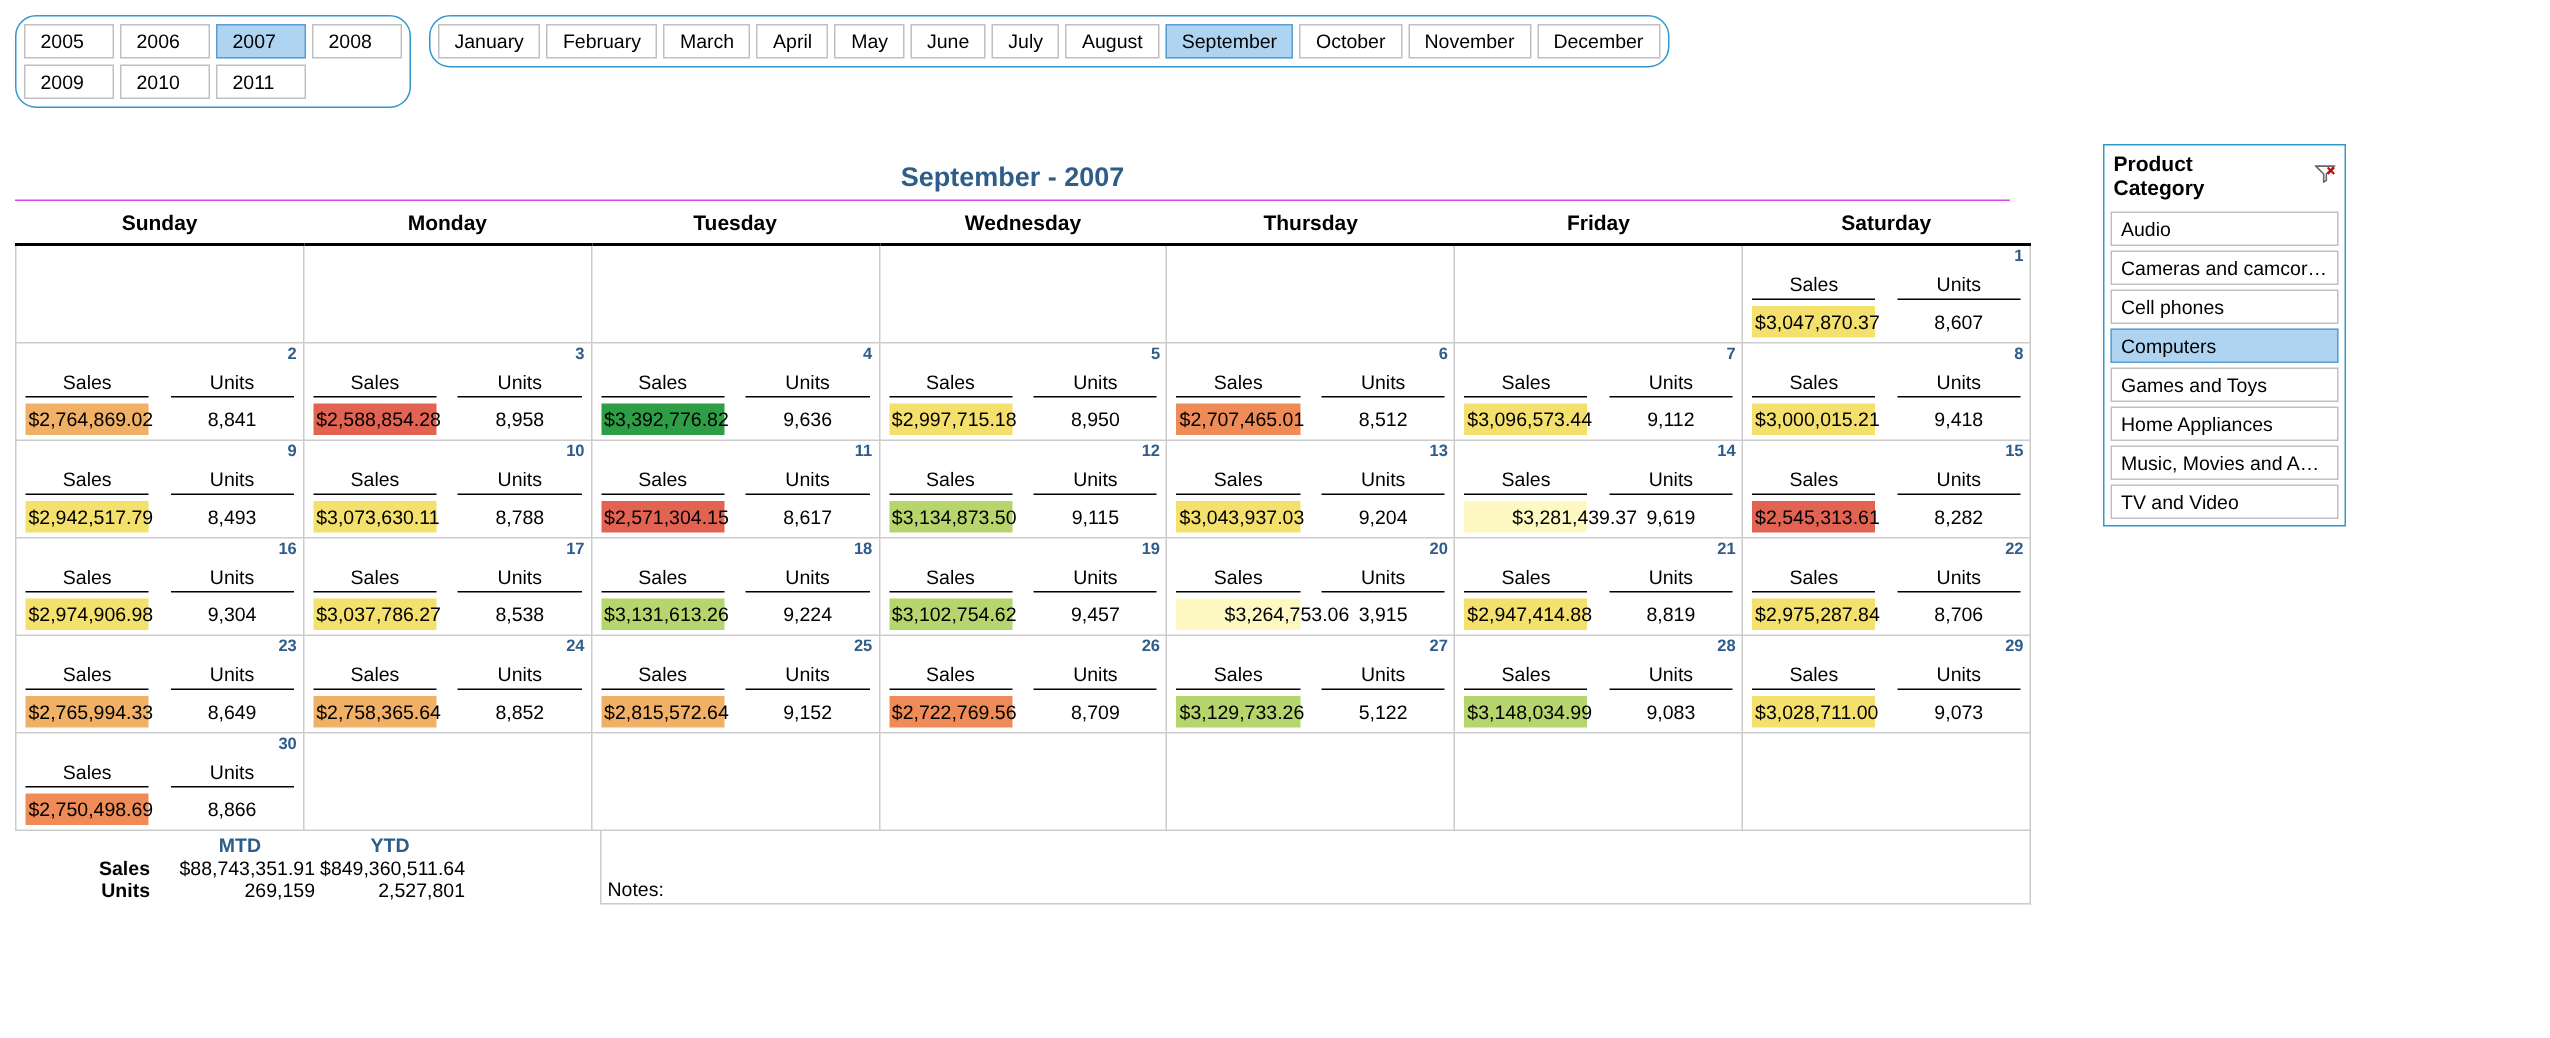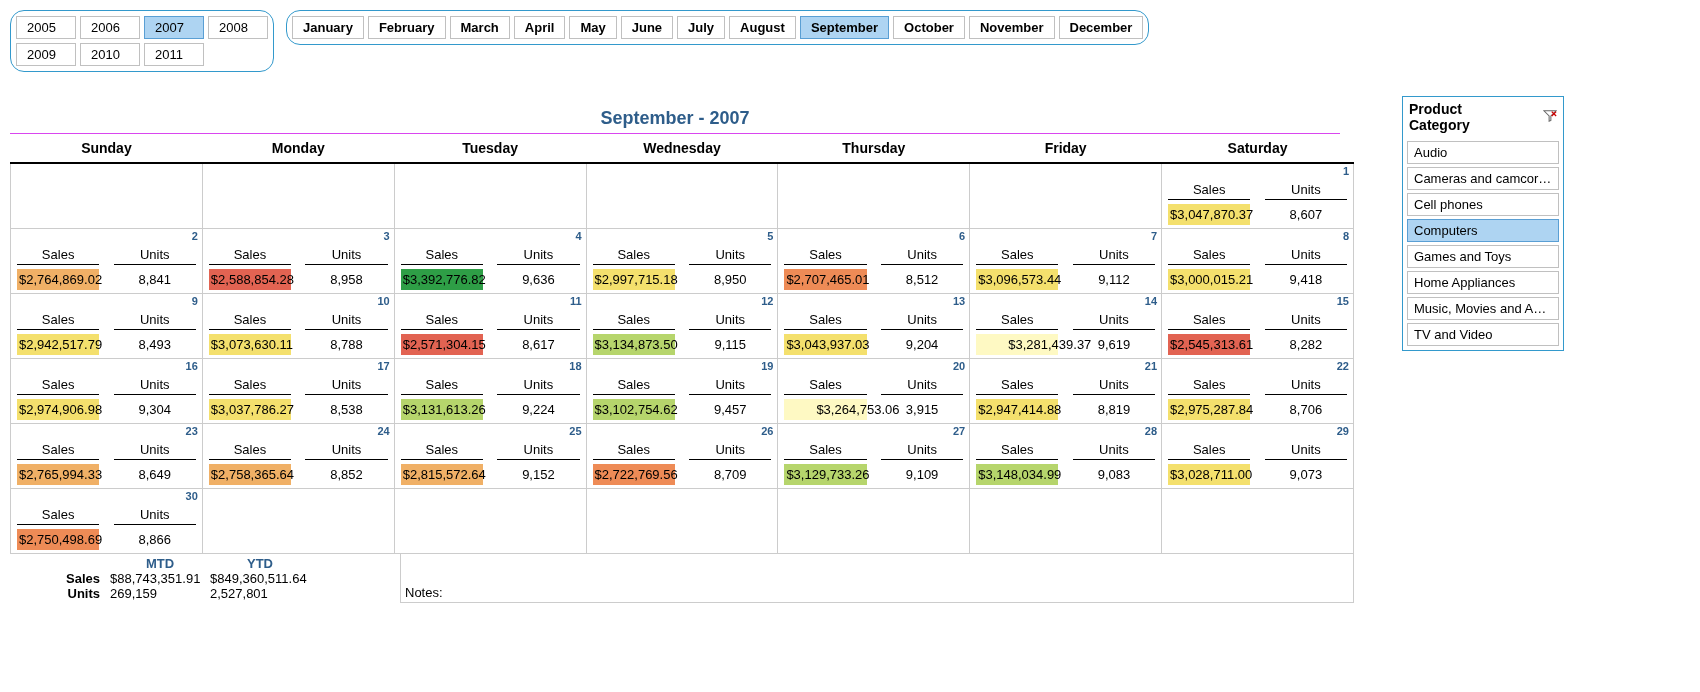--- a/index.html
+++ b/index.html
@@ -18,21 +18,21 @@
 }
 .slicer-box {
   border: 1px solid #3399cc;
   border-radius: 14px;
   padding: 5px;
   display: grid;
   gap: 4px;
   align-content: start;
 }
 .year-slicer { grid-template-columns: repeat(4, 60px); }
-.month-slicer { grid-template-columns: repeat(12, auto); font-weight: bold; }
+.month-slicer { grid-template-columns: repeat(12, auto); }
 .slicer-item {
   border: 1px solid #c0c0c0;
   background: #fff;
   padding: 3px 10px;
   font-size: 13px;
   text-align: left;
   cursor: pointer;
   white-space: nowrap;
 }
 .slicer-item.selected {
@@ -109,21 +109,21 @@
 .shade-red   { background: #e26352; }
 .summary {
   display: grid;
   grid-template-columns: 100px 100px 100px;
   font-size: 13px;
   margin-top: 2px;
   align-items: center;
 }
 .summary .hdr { color: #2e5d8a; font-weight:bold; text-align:center;}
 .summary .lbl { font-weight:bold; text-align:right; padding-right:10px;}
-.summary .val { text-align:left; }
+.summary .val { text-align:right; }
 .notes {
   border: 1px solid #ccc;
   border-top:none;
   height: 44px;
   font-size: 13px;
   padding: 2px 4px;
   vertical-align: top;
   display: flex;
   align-items: flex-end;
 }
@@ -561,21 +561,21 @@
               </td>
               <td class="daycell">
                 <div class="daynum">27</div>
                 <div class="metrics">
                   <div class="metric-col">
                     <div class="metric-label">Sales</div>
                     <div class="metric-val shade-lime">$3,129,733.26</div>
                   </div>
                   <div class="metric-col">
                     <div class="metric-label">Units</div>
-                    <div class="metric-val">9,109</div>
+                    <div class="metric-val">5,122</div>
                   </div>
                 </div>
               </td>
               <td class="daycell">
                 <div class="daynum">28</div>
                 <div class="metrics">
                   <div class="metric-col">
                     <div class="metric-label">Sales</div>
                     <div class="metric-val shade-lime">$3,148,034.99</div>
                   </div>

